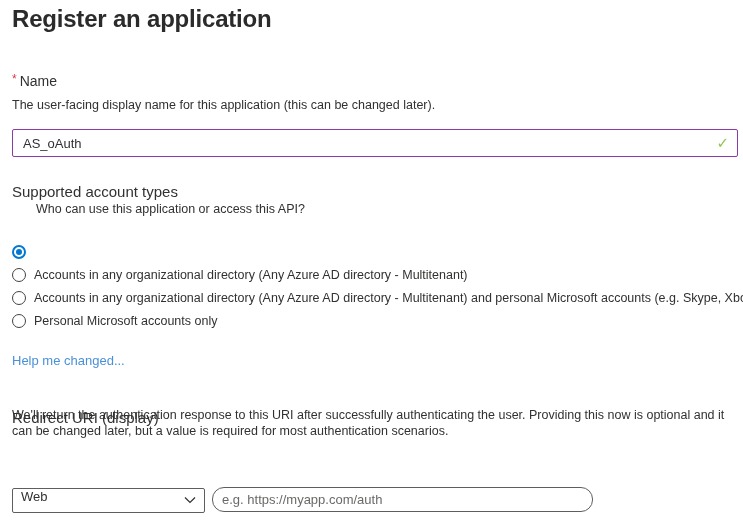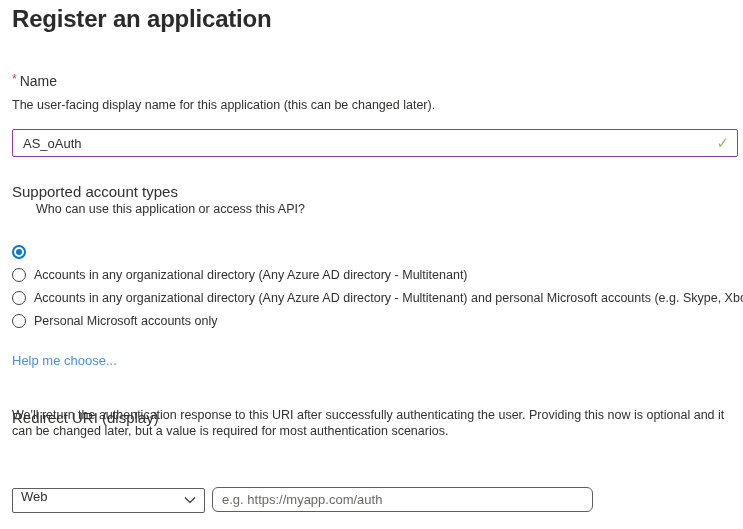--- a/index.html
+++ b/index.html
@@ -56,21 +56,21 @@
   .controls { position:absolute; left:12px; top:487px; display:flex; gap:7px; }
   .select-wrap { position:relative; width:193px; height:25px; }
   .platform-select {
     width:100%; height:100%; border:1px solid #605e5c; border-radius:2px;
     padding:0 26px 9px 8px; font-size:13px; color:#323130; background:#fff;
     -webkit-appearance:none; -moz-appearance:none; appearance:none; outline:none;
     font-family:inherit; cursor:pointer;
   }
   .chevron { position:absolute; right:9px; top:50%; transform:translateY(-50%); pointer-events:none; }
   .uri-input {
-    width:381px; height:25px; border:1px solid #605e5c; border-radius:6px;
+    width:381px; height:25px; border:1px solid #605e5c; border-radius:12px;
     padding:0 9px; font-size:13px; color:#323130; outline:none; font-family:inherit;
   }
   .uri-input::placeholder { color:#6b6966; opacity:1; }
 </style>
 </head>
 <body>
 
 <div class="page">
 
   <h1 class="page-title">Register an application</h1>
@@ -100,21 +100,21 @@
     <div class="radio-row">
       <span class="radio"></span>
       <span class="radio-label">Accounts in any organizational directory (Any Azure AD directory - Multitenant) and personal Microsoft accounts (e.g. Skype, Xbox)</span>
     </div>
     <div class="radio-row">
       <span class="radio"></span>
       <span class="radio-label">Personal Microsoft accounts only</span>
     </div>
   </div>
 
-  <a class="help-link" href="#">Help me choose...</a>
+  <a class="help-link" href="#">Help me changed...</a>
 
   <div class="section-header ru-header">Redirect URI (display)</div>
   <div class="ru-desc">We'll return the authentication response to this URI after successfully authenticating the user. Providing this now is optional and it can be changed later, but a value is required for most authentication scenarios.</div>
 
   <div class="controls">
     <div class="select-wrap">
       <select class="platform-select">
         <option>Web</option>
       </select>
       <svg class="chevron" width="12" height="8" viewBox="0 0 12 8">

